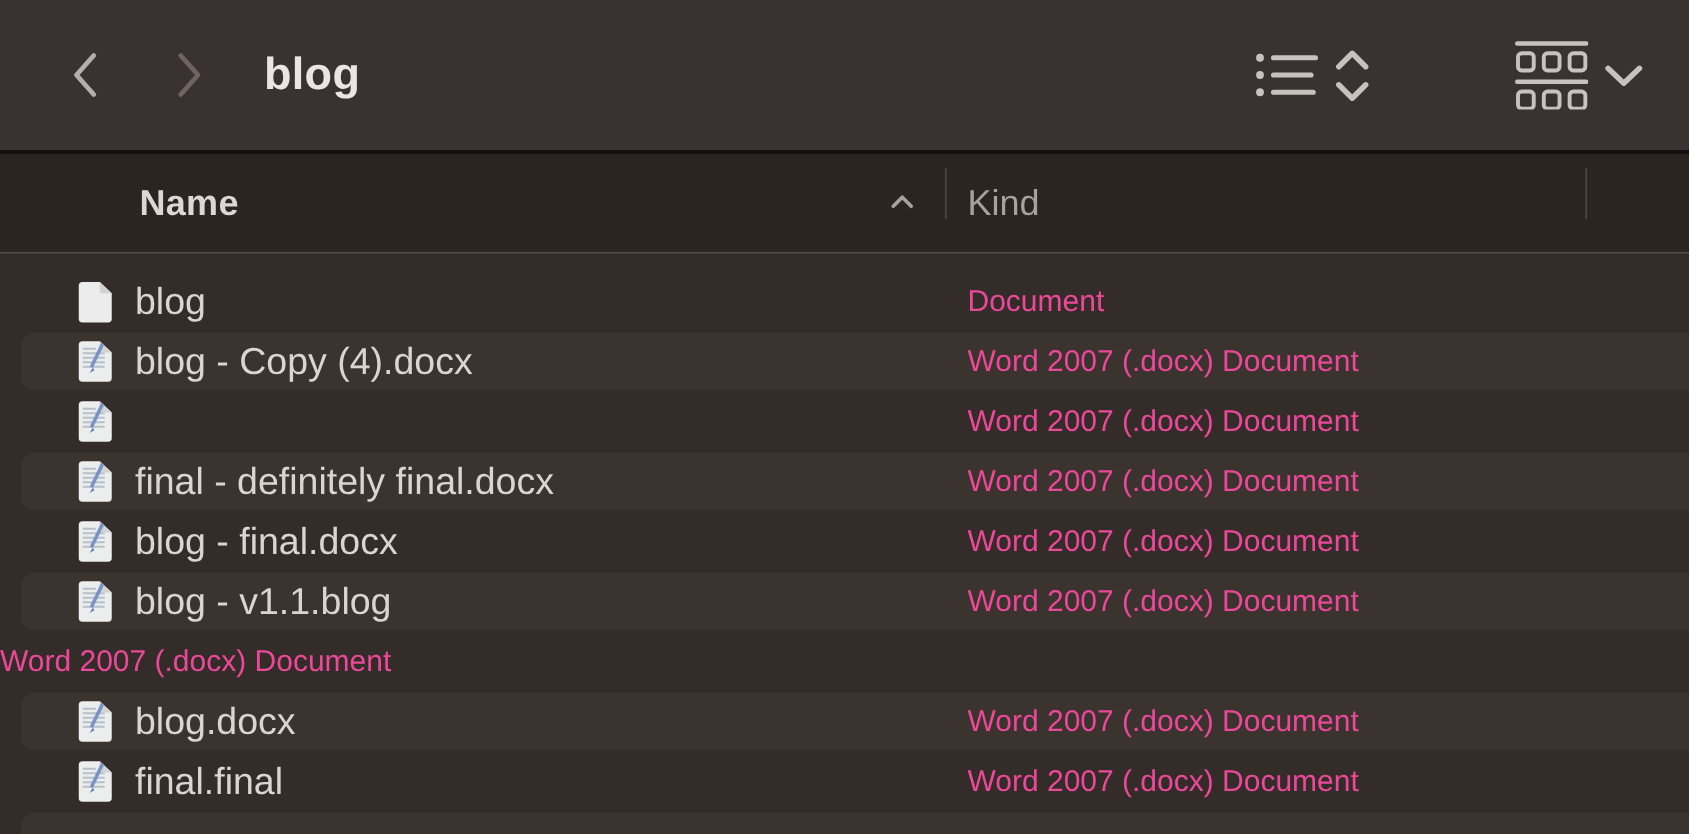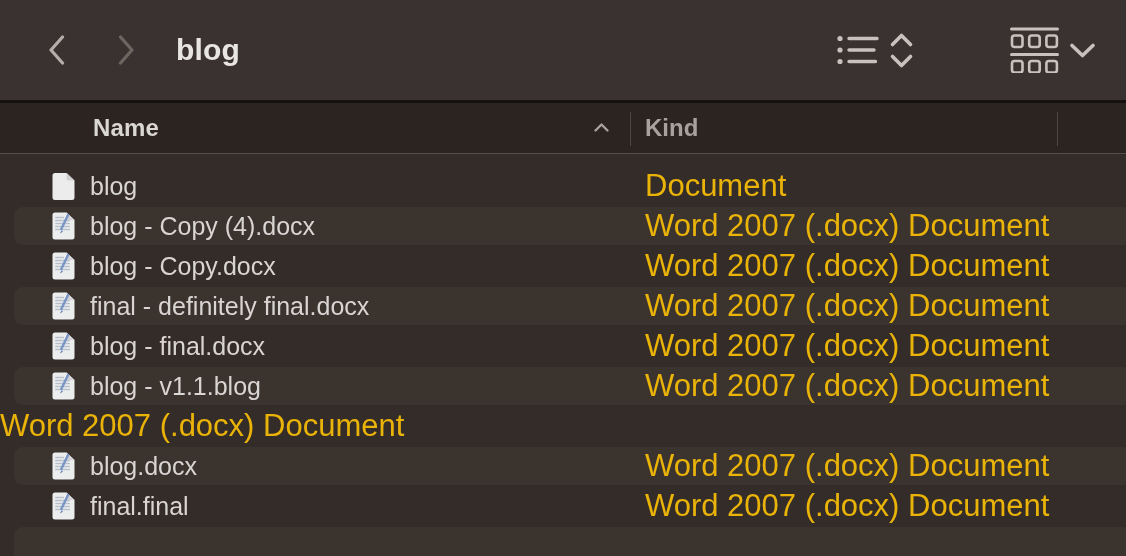--- a/index.html
+++ b/index.html
@@ -32,54 +32,54 @@
     background:none; border:none; cursor:pointer; padding:0;
     display:flex; align-items:center; gap:10px; height:60px;
   }
   .tool-btn svg { display:block; }
 
   
   .sep { height:3px; background:#141110; flex:0 0 auto; }
 
   
   .colheader {
-    height:51px; background:#2b2421; position:relative; flex:0 0 auto;
+    height:66px; background:#2b2421; position:relative; flex:0 0 auto;
     border-bottom:1px solid #544e49;
   }
   .colheader .h-name {
     position:absolute; left:93px; top:50%; transform:translateY(-50%);
     font-size:24px; font-weight:700; color:#dbd7d4; letter-spacing:.2px;
   }
   .colheader .sort-chevron { position:absolute; left:593px; top:50%; transform:translateY(-50%); }
   .col-divider {
     position:absolute; top:9px; width:1px; height:34px; background:#504844;
   }
   .col-divider.d1 { left:630px; }
   .col-divider.d2 { left:1057px; }
   .colheader .h-kind {
     position:absolute; left:645px; top:50%; transform:translateY(-50%);
-    font-size:24px; font-weight:700; color:#a8a19c;
+    font-size:24px; font-weight:400; color:#a8a19c;
   }
 
   
   .list { flex:1 1 auto; padding-top:12px; position:relative; }
   .row { height:40px; position:relative; display:flex; align-items:center; }
   .row.striped::before {
     content:""; position:absolute; top:1px; bottom:1px; left:14px; right:0;
     background:#3b332e; border-radius:9px 0 0 9px;
   }
   .cell-name {
     position:relative; width:645px; flex:0 0 auto;
     display:flex; align-items:center; padding-left:52px; gap:15px;
   }
   .file-icon { width:23px; height:28px; flex:0 0 auto; display:flex; }
   .file-icon svg { display:block; }
   .fname { font-size:25px; color:#d9d5d2; white-space:nowrap; }
   .cell-kind {
-    position:relative; font-size:31px; color:#eab308; white-space:nowrap;text-align:center;
+    position:relative; font-size:20px; color:#ec4899; white-space:nowrap;text-align:center;
   }
 </style>
 </head>
 <body>
 
 <div class="window">
 
   <div class="toolbar">
     <button class="nav-btn" title="Back">
       <span>
@@ -195,21 +195,20 @@
                 <path d="M3.2 8.5 H17.8"></path>
                 <path d="M3.2 11.5 H17.8"></path>
                 <path d="M3.2 14.5 H17.8"></path>
                 <path d="M3.2 17.5 H17.8"></path>
               </g>
               <path d="M14.5 .5 L22.5 8 H16.5 a2 2 0 0 1 -2 -2 Z" fill="#d3d4d6"></path>
               <path d="M16 3 L9.3 17" stroke="#7894c4" stroke-width="2.4" stroke-linecap="round"></path>
               <path d="M9.9 18.2 L7.7 21.6 L10.9 19.8 Z" fill="#5c7db3"></path>
             </svg>
           </span>
-      <span class="fname">blog - Copy.docx</span>
     </div>
     <div class="cell-kind">Word 2007 (.docx) Document</div>
   </div>
       <div class="row striped">
     <div class="cell-name">
       <span class="file-icon">
             <svg width="23" height="28" viewBox="0 0 23 28">
               <path d="M3 .5 H14.5 L22.5 8 V25 a2.5 2.5 0 0 1 -2.5 2.5 H3 A2.5 2.5 0 0 1 .5 25 V3 A2.5 2.5 0 0 1 3 .5 Z" fill="#eceded"></path>
               <g stroke="#b6bfca" stroke-width="1.4">
                 <path d="M3.2 5.5 H12"></path>

